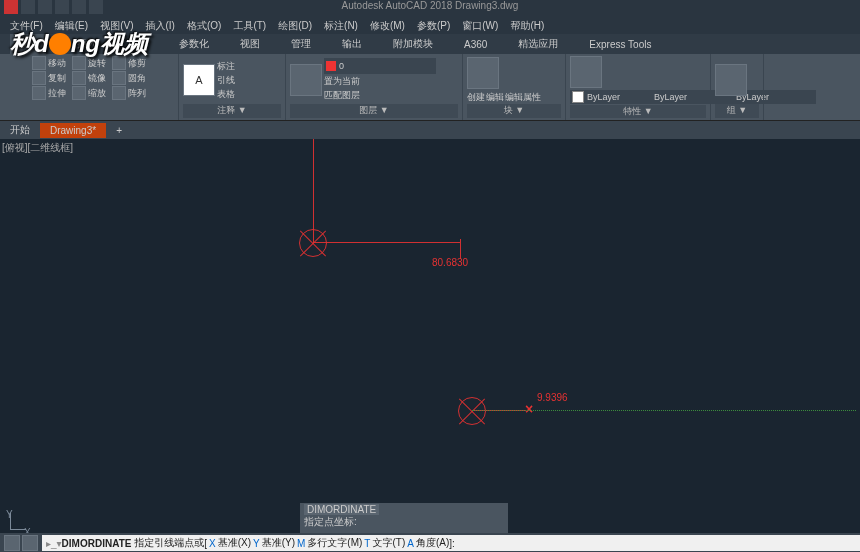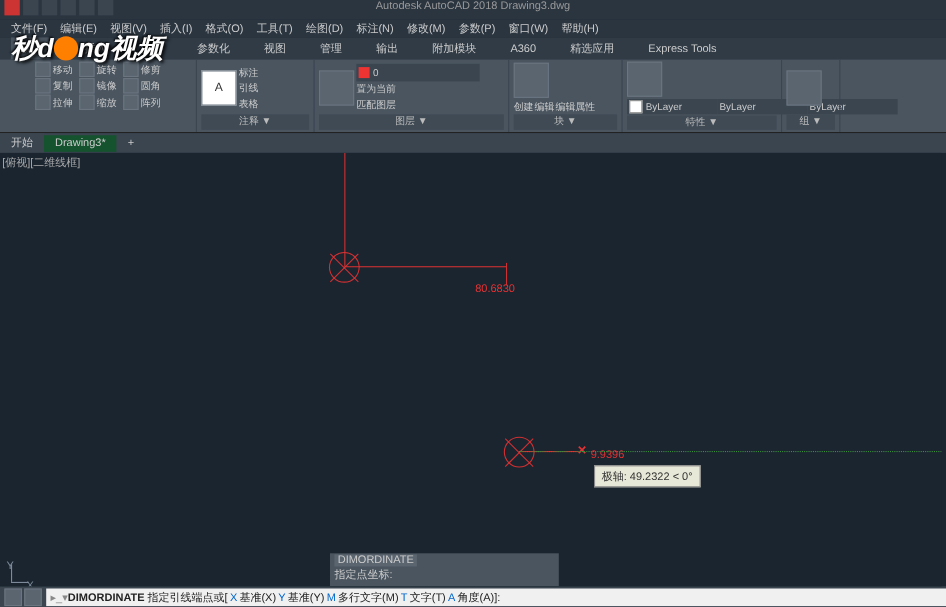--- a/index.html
+++ b/index.html
@@ -14,21 +14,21 @@
 .panel-body{flex:1;display:flex;flex-wrap:wrap;gap:2px;align-items:center;align-content:center}
 .panel-label{height:14px;text-align:center;font-size:9px;color:#bbb;background:#3f4a55}
 .ico{width:18px;height:18px;background:#5a6570;display:inline-block;border:1px solid #6a7580}
 .bigico{width:30px;height:30px;background:#5a6570;display:inline-block;border:1px solid #6a7580}
 .txtbtn{font-size:9px;color:#ccc;display:inline-flex;align-items:flex-end;gap:2px}
 .layerbox{width:110px;height:16px;background:#3a4550;display:flex;align-items:center;padding-left:2px;font-size:9px}
 .colorbox{width:10px;height:10px;display:inline-block;margin-right:3px}
 .propbox{width:80px;height:14px;background:#3a4550;font-size:9px;display:flex;align-items:center;padding-left:2px;margin-bottom:1px}
 .doctabs{height:18px;background:#3a4550;display:flex;align-items:center;font-size:10px}
 .doctab{padding:2px 10px;background:#3a4550;color:#ccc}
-.doctab.active{background:#14532d}
+.doctab.active{background:#c2410c}
 .viewport{position:relative;width:856px;height:394px;background:#1a2530;overflow:hidden}
 .vp-label{position:absolute;left:2px;top:2px;font-size:10px;color:#aaa}
 .ucs{position:absolute;left:6px;bottom:8px;font-size:10px;color:#7c8a99}
 .ucs .y{position:absolute;left:0;top:-16px}
 .ucs .x{position:absolute;left:18px;top:2px}
 .ucs::before{content:"";position:absolute;left:4px;top:-12px;width:1px;height:16px;background:#7c8a99}
 .ucs::after{content:"";position:absolute;left:4px;top:4px;width:16px;height:1px;background:#7c8a99}
 .rline{position:absolute;background:rgba(230,50,50,.9)}
 .cmark{position:absolute;width:26px;height:26px;border:1px solid rgba(230,50,50,.9);border-radius:50%}
 .cmark::before,.cmark::after{content:"";position:absolute;background:rgba(230,50,50,.9)}
@@ -229,23 +229,22 @@
 
   <div class="rline" style="left:313px;top:0;width:1px;height:103px"></div>
   <div class="cmark" style="left:299px;top:90px"></div>
   <div class="rline" style="left:313px;top:103px;width:147px;height:1px"></div>
   <div class="rline" style="left:460px;top:100px;width:1px;height:20px"></div>
   <div class="dimtxt" style="left:432px;top:118px">80.6830</div>
 
   <div class="cmark" style="left:458px;top:258px"></div>
   <div class="rline" style="left:472px;top:271px;width:54px;height:1px"></div>
   <div class="xmark" style="left:525px;top:262px">×</div>
-  <div class="dimtxt" style="left:537px;top:269px">9.9396</div>
+  <div class="dimtxt" style="left:537px;top:253px">9.9396</div>
   <div class="track" style="left:472px;top:271px;width:388px"></div>
-  <div class="tooltip" style="left:540px;top:284px">极轴: 49.2322 &lt; 0°</div>
 
   <div class="ucs">
     <span class="y">Y</span>
       <span class="x">X</span>
   </div>
 
   <div class="cmdhist" style="left:300px;bottom:0;width:200px">
     <div style="background:#5a6570;display:inline-block;padding:0 3px">DIMORDINATE</div><br>
     <div style="display:inline">指定点坐标:</div>
   </div>

